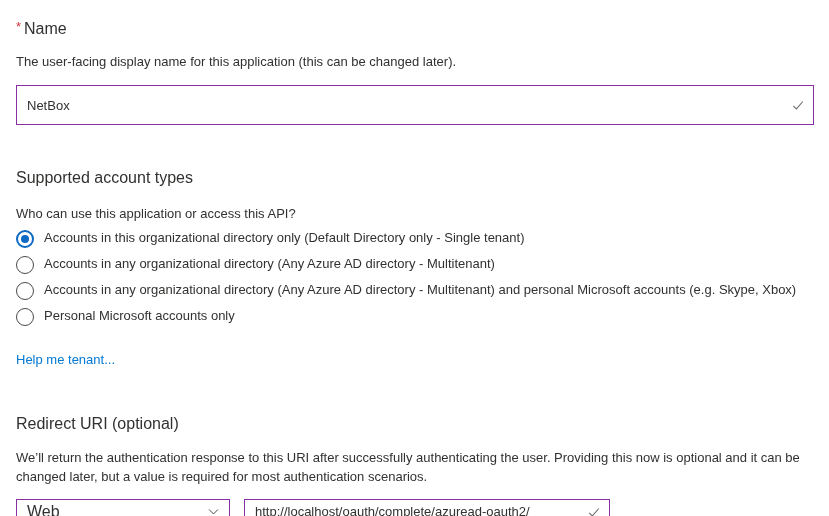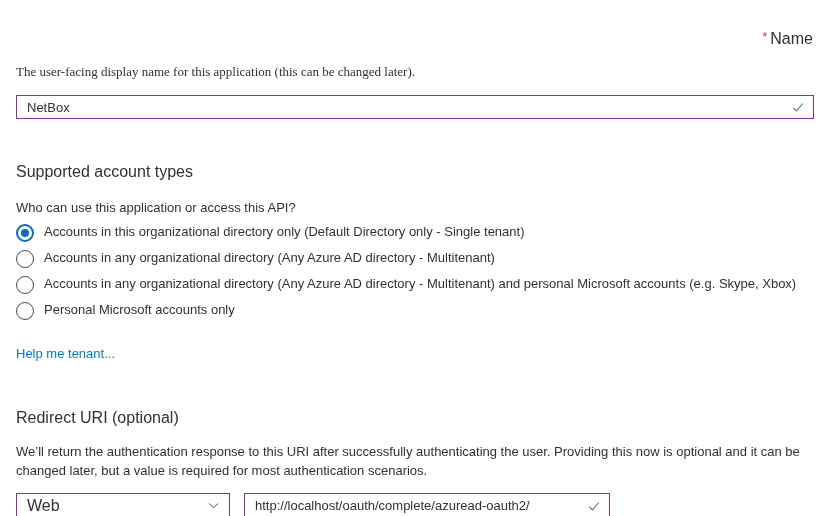--- a/index.html
+++ b/index.html
@@ -24,25 +24,25 @@
     vertical-align: 3px;
     margin-right: 3px;
   }
   .hint-text {
     font-size: 13px;
     line-height: 18px;
     color: #323130;
   }
 
   
-  .name-label { margin-top: 16px; text-align: right; }
-  .name-hint { margin-top: 13px; font-family: Liberation Serif, serif; }
+  .name-label { margin-top: 6px; }
+  .name-hint { margin-top: 13px; }
   .input-wrap {
     position: relative;
-    height: 24px;
+    height: 40px;
     border: 1.5px solid #8a2da5;
     background: #fff;
     display: flex;
     align-items: center;
   }
   .name-input-wrap { margin-top: 14px; width: 798px; }
   .text-input {
     border: none;
     outline: none;
     width: 100%;

